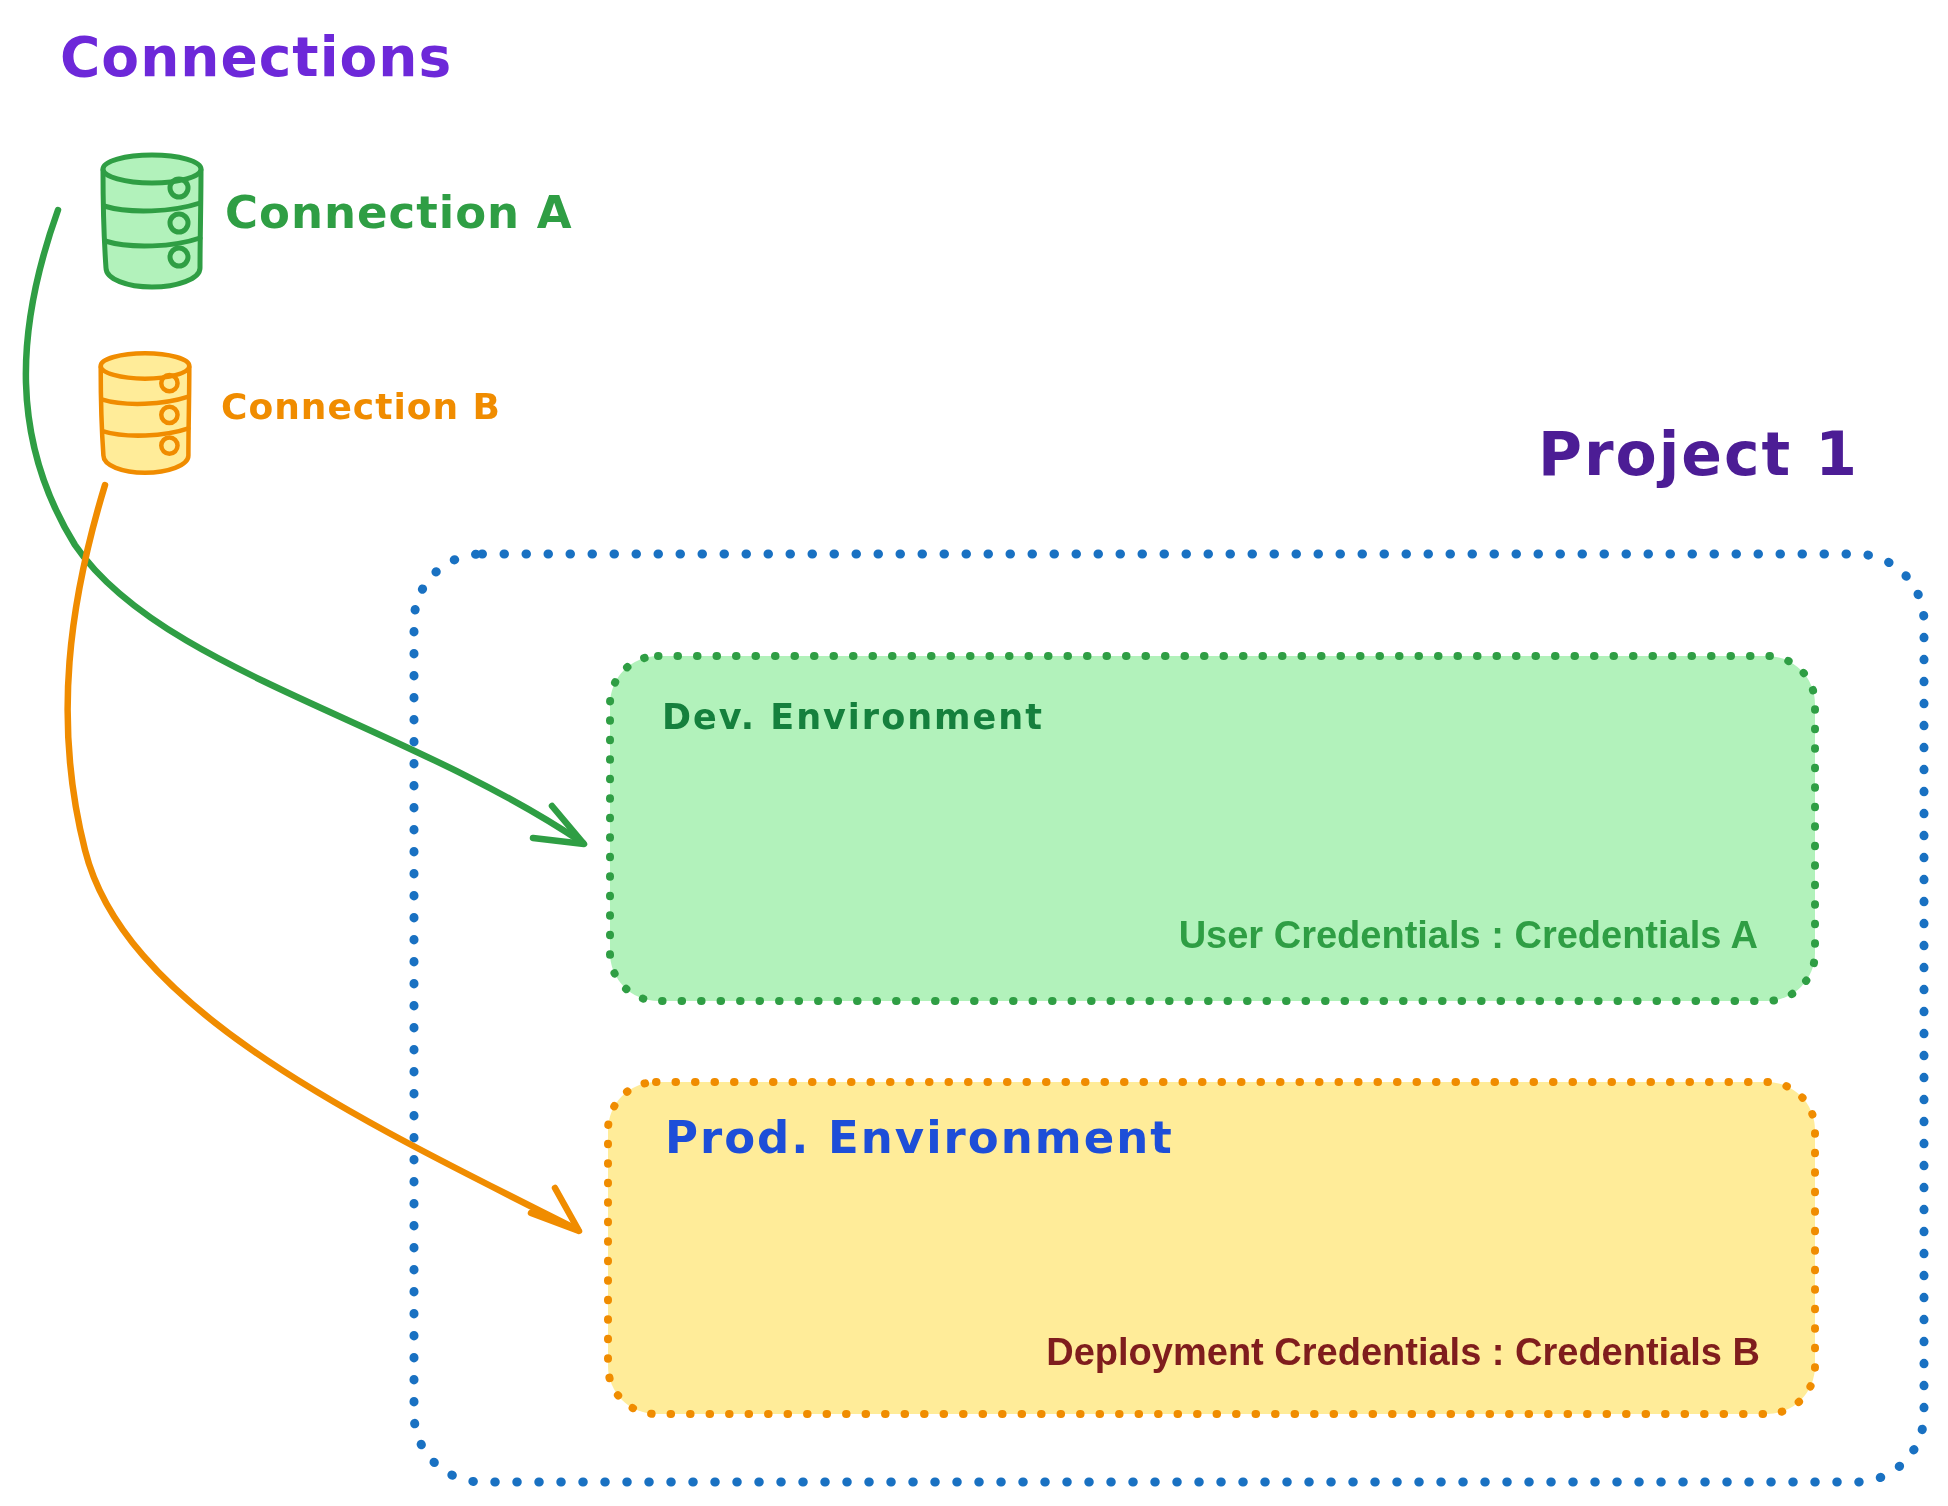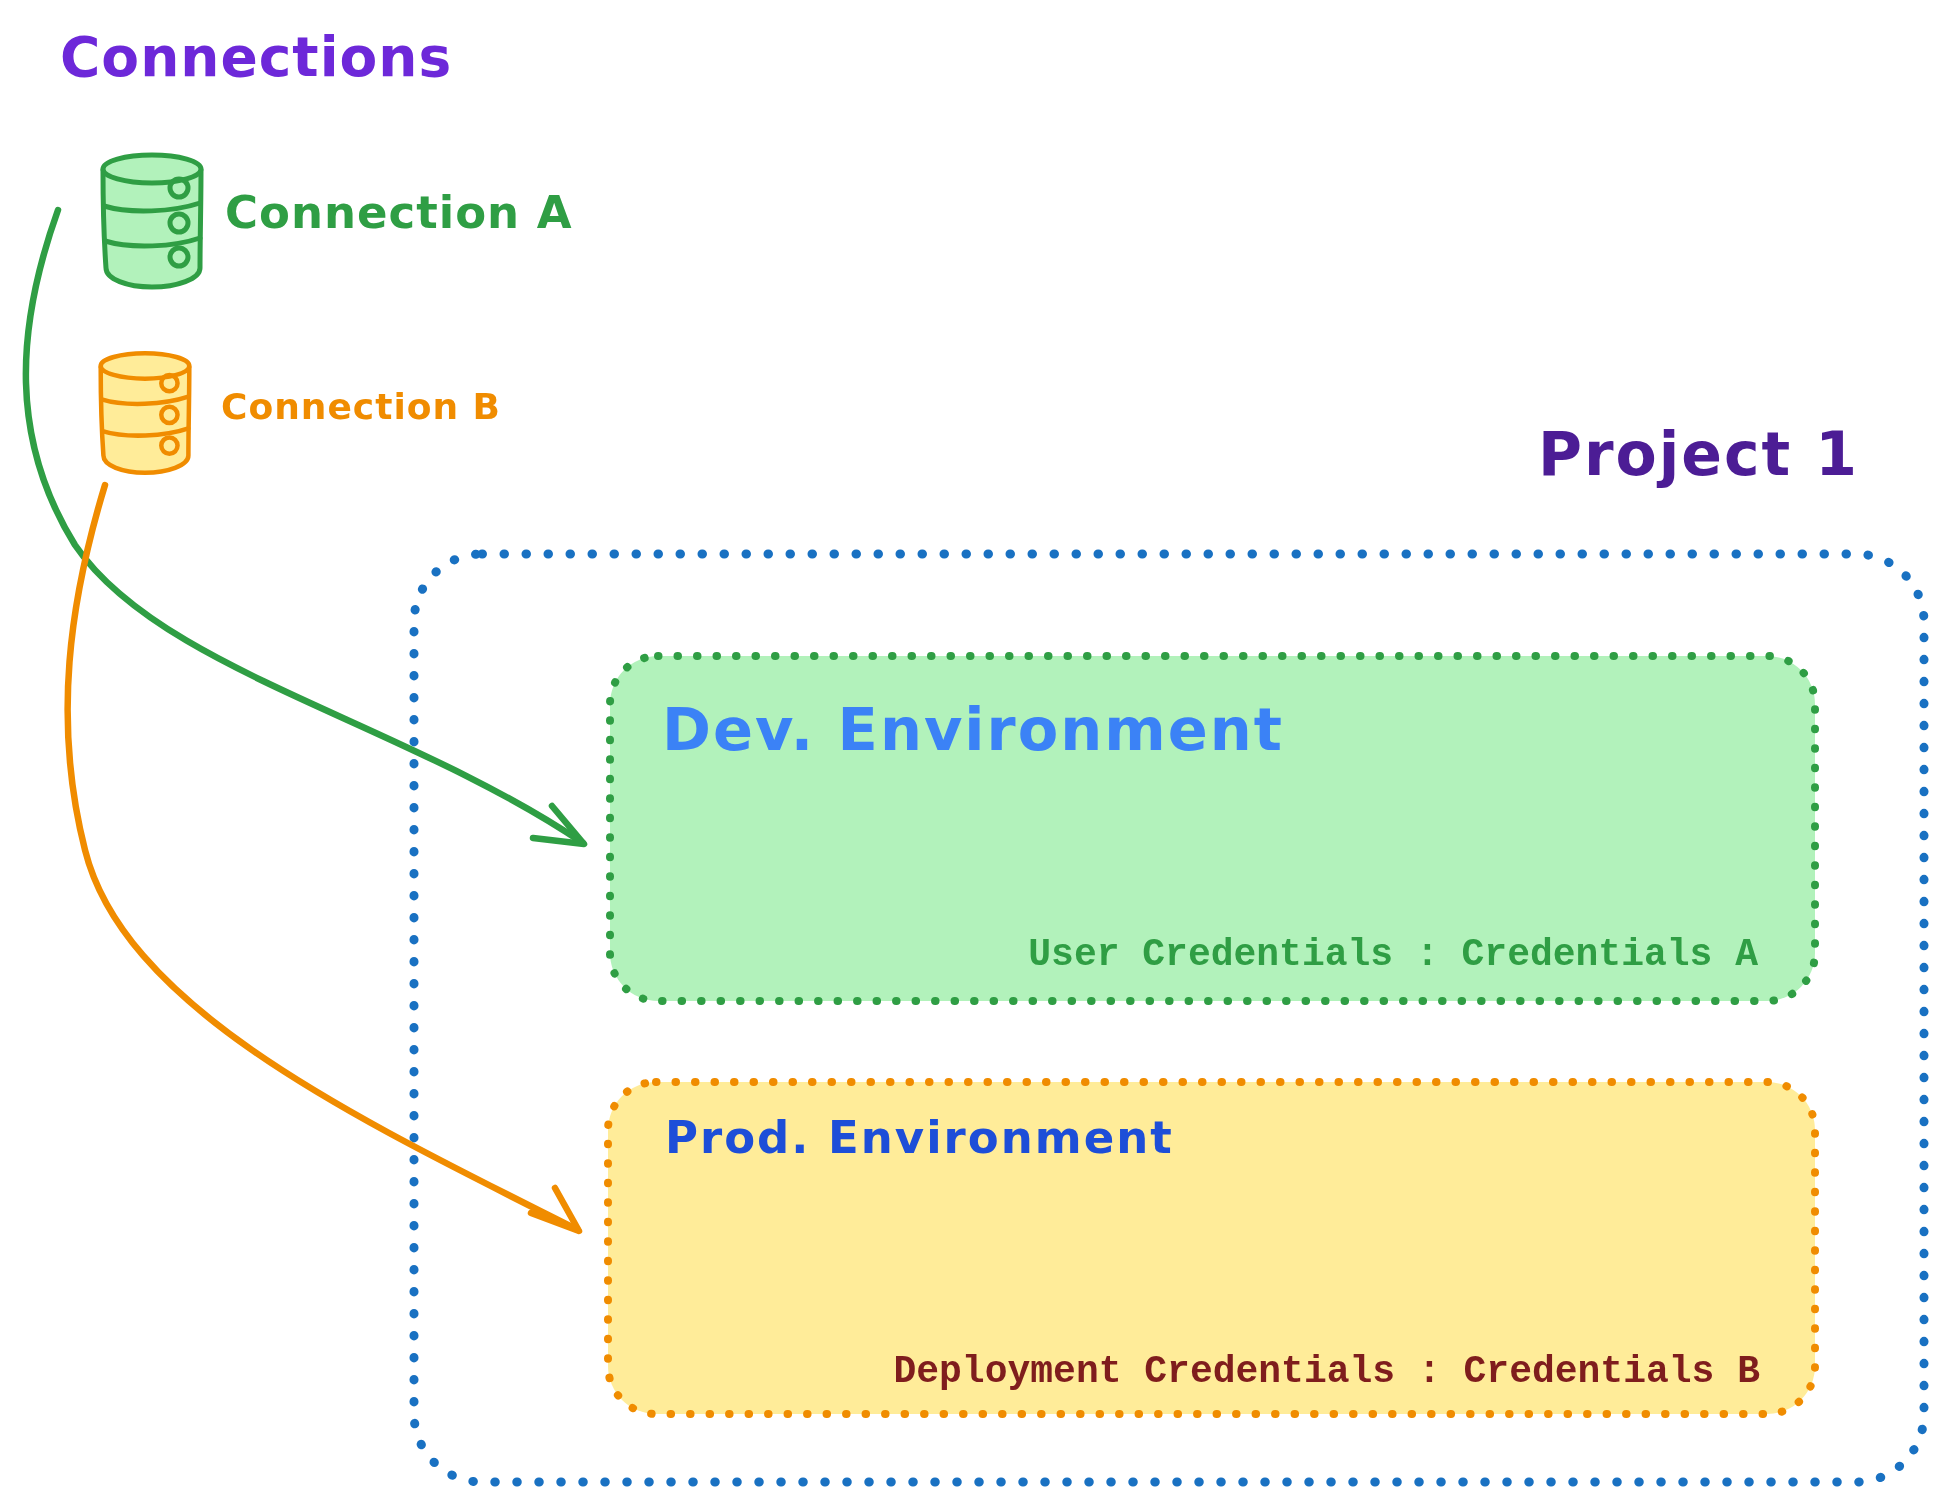--- a/index.html
+++ b/index.html
@@ -3,30 +3,30 @@
 <meta charset="utf-8">
 <style>
   html, body { margin: 0; padding: 0; background: #ffffff; }
   body {
     width: 1948px; height: 1506px;
     position: relative; overflow: hidden;
     font-family: "DejaVu Sans", sans-serif;
   }
   .abs { position: absolute; white-space: nowrap; line-height: 1; }
   .hand { font-weight: 700; }
-  .mono { font-family: Liberation Mono, monospace; font-weight: 700; margin-top: 20px; }
+  .mono { font-family: Liberation Sans, sans-serif; font-weight: 700; }
   #shape-layer { position: absolute; left: 0; top: 0; }
 
   #connections-title { left: 60px;  top: 30px;   font-size: 55px; color: #6d28d9; letter-spacing: 1px; }
   #conn-a-icon       { left: 95px;  top: 148px; }
   #conn-a-label      { left: 225px; top: 190px;  font-size: 45px; color: #2f9e44; letter-spacing: 1px; }
   #conn-b-icon       { left: 92px;  top: 347px; }
   #conn-b-label      { left: 221px; top: 389px;  font-size: 36px; color: #f08c00; letter-spacing: 1px; }
   #project-title     { left: 1538px; top: 424px; font-size: 60px; color: #4c1d95; letter-spacing: 2px; }
-  #dev-name          { left: 662px; top: 700px;  font-size: 59px; color: #3b82f6; letter-spacing: 2px; }
+  #dev-name          { left: 662px; top: 700px;  font-size: 35px; color: #15803d; letter-spacing: 2px; }
   #dev-cred          { right: 190px; top: 916px; font-size: 38px; color: #2f9e44; }
   #prod-name         { left: 665px; top: 1115px; font-size: 45px; color: #1d4ed8; letter-spacing: 2px; }
   #prod-cred         { right: 188px; top: 1333px; font-size: 38px; color: #7f1d1d; }
 </style>
 </head>
 <body>
 
 <svg id="shape-layer" width="1948" height="1506" viewBox="0 0 1948 1506">
 
   <rect x="414" y="554" width="1510" height="928" rx="68" fill="none" stroke="#1971c2" stroke-width="9" stroke-dasharray="0.5 21.5" stroke-linecap="round"></rect>

